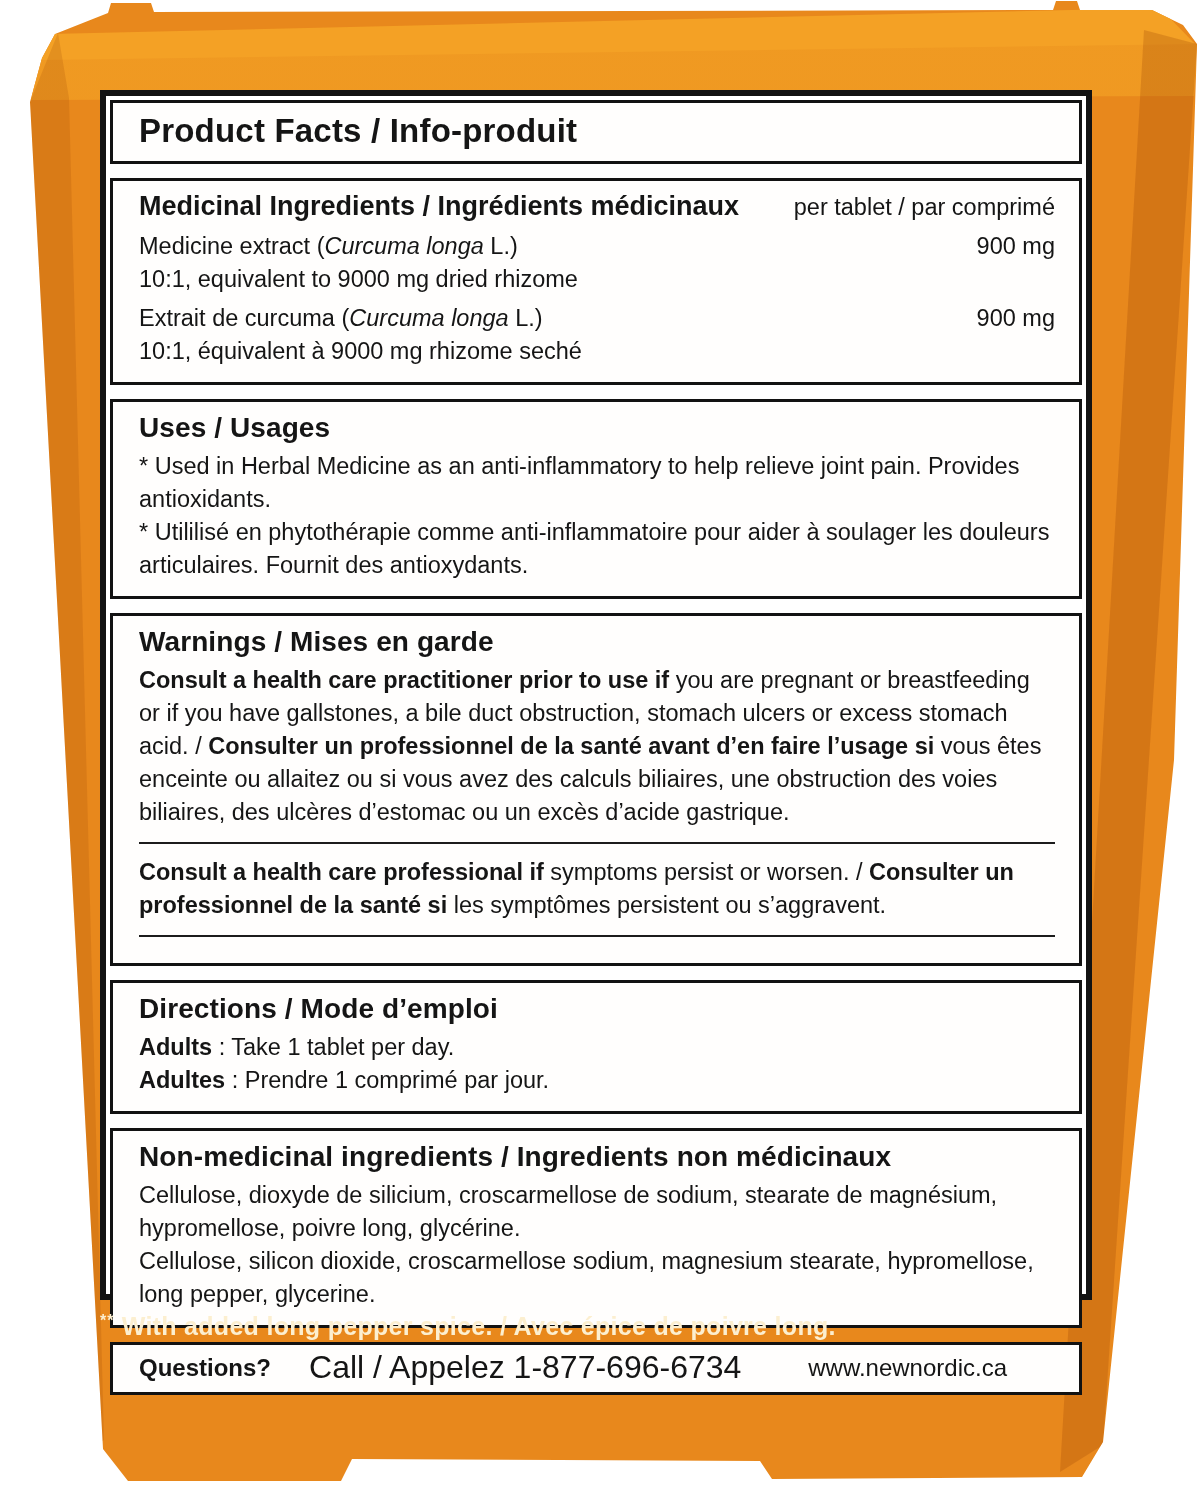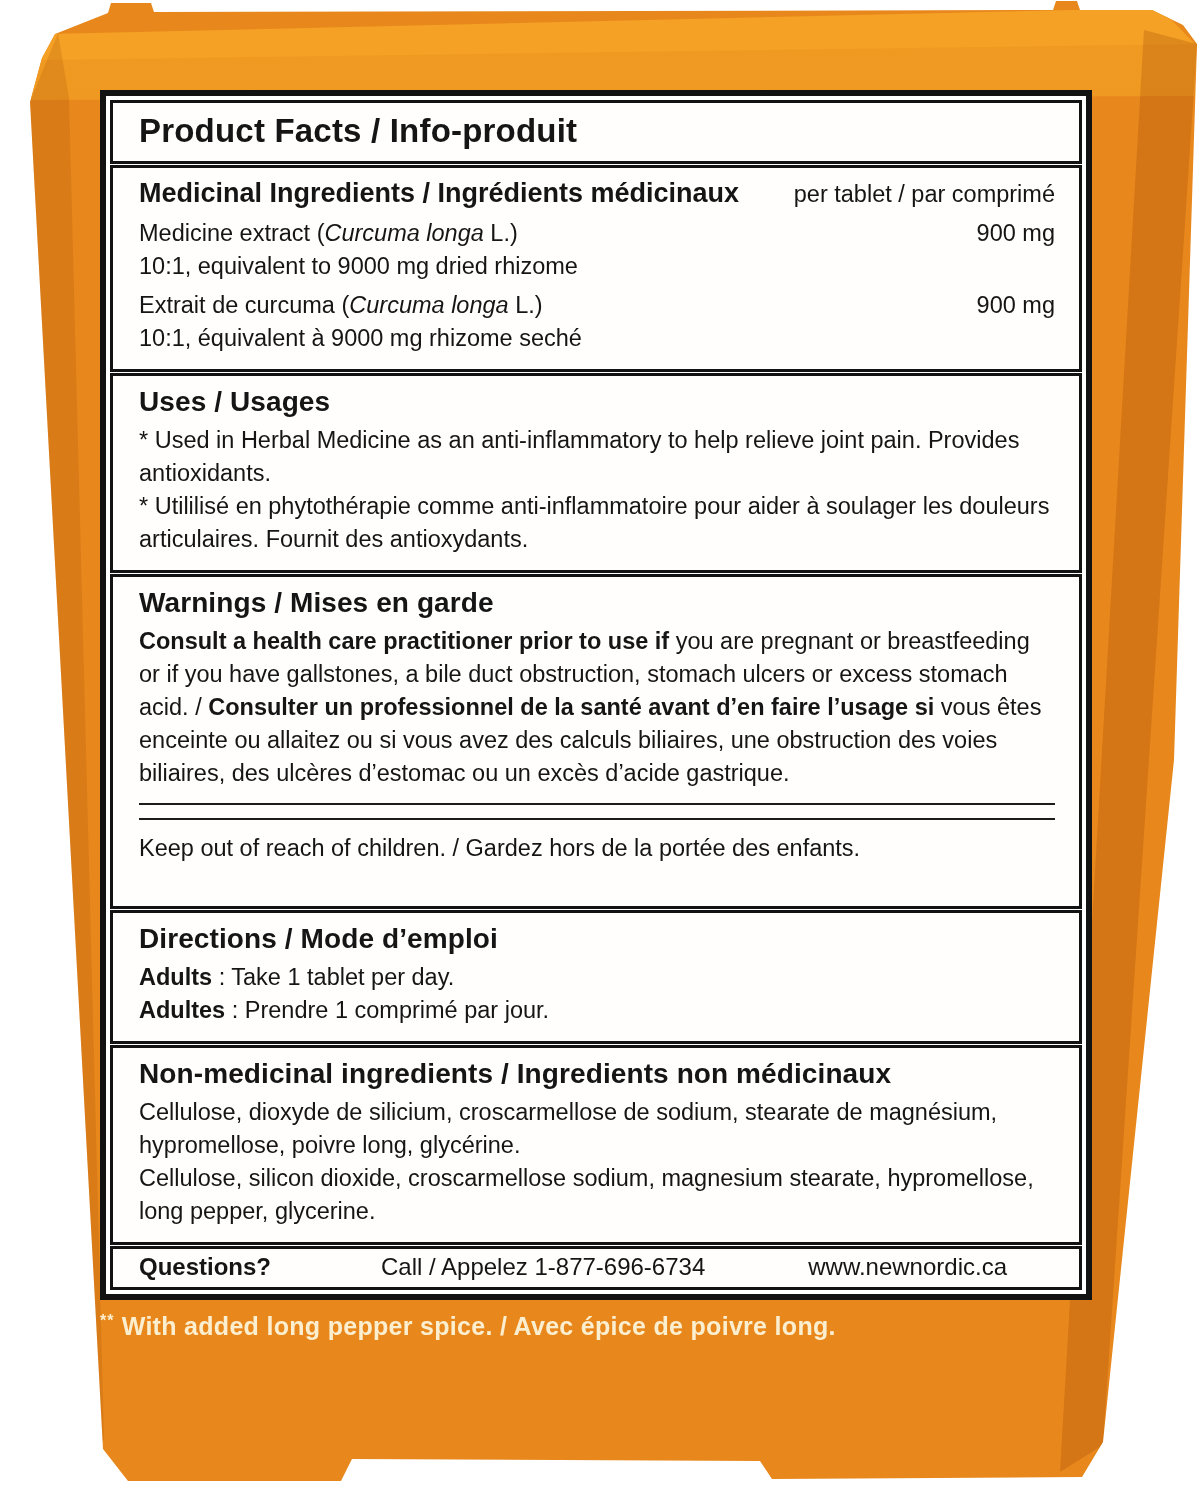--- a/index.html
+++ b/index.html
@@ -26,21 +26,21 @@
   .shade { position:absolute; inset:0; pointer-events:none; }
   .lid-top    { clip-path: polygon(50px 34px, 1160px 8px, 1197px 46px, 40px 62px); background:#f4a125; }
   .lid-front  { clip-path: polygon(38px 60px, 1197px 44px, 1194px 96px, 31px 100px); background:linear-gradient(180deg,#f09a22,#ea8c1d); }
   .side-right { clip-path: polygon(1144px 30px, 1197px 44px, 1103px 1445px, 1060px 1472px); background:rgba(140,55,0,0.22); }
   .side-left  { clip-path: polygon(30px 102px, 58px 33px, 69px 98px, 104px 1440px, 92px 1447px); background:rgba(140,55,0,0.16); }
 
   
   .label {
     position:absolute; left:100px; top:90px; width:992px; height:1210px;
     background:#ffffff; border:6px solid #121212; padding:4px;
-    display:flex; flex-direction:column; gap:1px;
+    display:flex; flex-direction:column; gap:14px;
   }
   .sec { border:3px solid #121212; background:#fffefd; padding:8px 24px 14px 26px; flex:none; }
   .sec.grow { flex:1 1 auto; }
 
   .title-sec { padding:9px 24px 11px 26px; }
   .label-title { font-size:33px; font-weight:bold; letter-spacing:0.2px; }
 
   .sec-heading { font-size:28px; font-weight:bold; margin:2px 0 6px 0; letter-spacing:0.1px; }
   .body-text { font-size:23.5px; line-height:33px; }
 
@@ -52,21 +52,21 @@
   .med-sub { margin-bottom:6px; }
   .it { font-style:italic; }
 
   
   .warn-rule { border:none; border-top:2px solid #1c1c1c; margin:13px 0 12px 0; width:100%; }
   .b { font-weight:bold; }
 
   
   .q-row { display:flex; align-items:center; padding-top:4px; padding-bottom:6px; }
   .q-heading { font-size:24px; font-weight:bold; flex:none; }
-  .q-call { font-size:24px; margin-left:110px; flex:none; }
+  .q-call { font-size:32px; margin-left:38px; flex:none; }
   .q-site { font-size:24px; margin-left:auto; margin-right:48px; flex:none; }
 
   
   .footnote {
     position:absolute; left:100px; top:1312px; width:900px;
     color:#fcefd0; font-size:25px; font-weight:bold; letter-spacing:0.3px;
   }
   .footnote .stars { vertical-align:super; font-size:16px; letter-spacing:1px; }
 </style>
 </head>
@@ -105,22 +105,22 @@
   <div class="sec">
     <div class="sec-heading">Uses / Usages</div>
     <div class="body-text">* Used in Herbal Medicine as an anti-inflammatory to help relieve joint pain. Provides antioxidants.</div>
     <div class="body-text">* Utililisé en phytothérapie comme anti-inflammatoire pour aider à soulager les douleurs articulaires. Fournit des antioxydants.</div>
   </div>
 
   <div class="sec grow">
     <div class="sec-heading">Warnings / Mises en garde</div>
     <div class="body-text"><span class="b">Consult a health care practitioner prior to use if</span><span> you are pregnant or breastfeeding or if you have gallstones, a bile duct obstruction, stomach ulcers or excess stomach acid. / </span><span class="b">Consulter un professionnel de la santé avant d’en faire l’usage si</span><span> vous êtes enceinte ou allaitez ou si vous avez des calculs biliaires, une obstruction des voies biliaires, des ulcères d’estomac ou un excès d’acide gastrique.</span></div>
     <hr class="warn-rule">
+    <div class="body-text"><span class="b">Consult a health care professional if</span><span> symptoms persist or worsen. / </span><span class="b">Consulter un professionnel de la santé si</span><span> les symptômes persistent ou s’aggravent.</span></div>
     <hr class="warn-rule">
-    <div class="body-text">Keep out of reach of children. / Gardez hors de la portée des enfants.</div>
   </div>
 
   <div class="sec">
     <div class="sec-heading">Directions / Mode d’emploi</div>
     <div class="body-text"><span class="b">Adults</span><span> : Take 1 tablet per day.</span></div>
     <div class="body-text"><span class="b">Adultes</span><span> : Prendre 1 comprimé par jour.</span></div>
   </div>
 
   <div class="sec">
     <div class="sec-heading">Non-medicinal ingredients / Ingredients non médicinaux</div>

